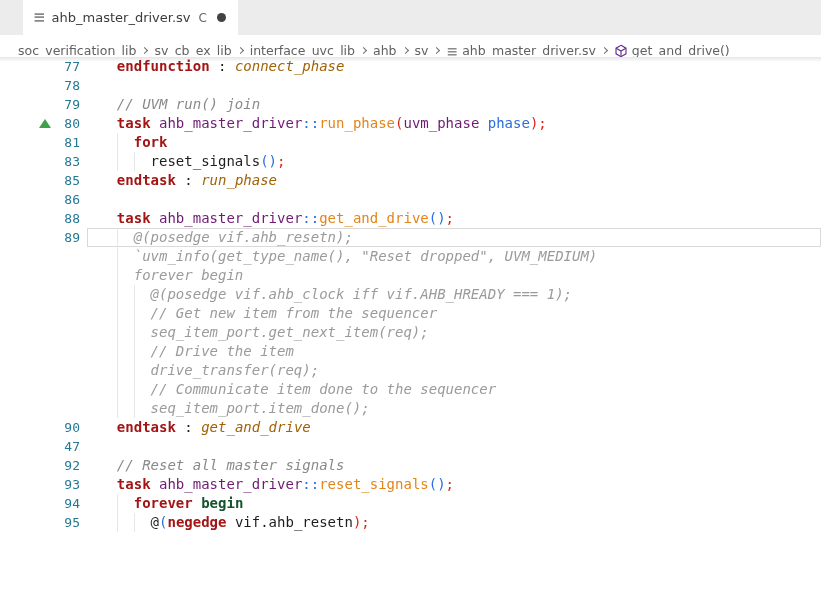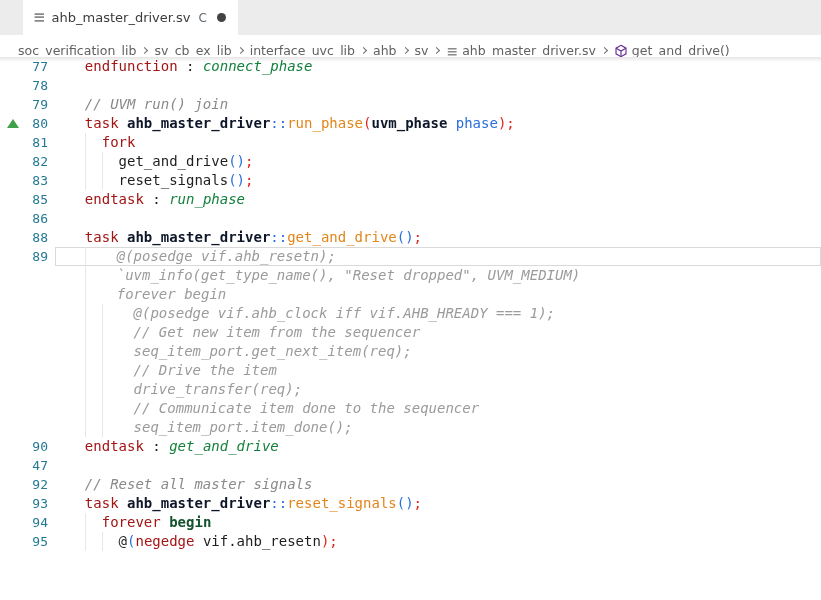--- a/index.html
+++ b/index.html
@@ -22,46 +22,46 @@
                  background:#fff; font-size:12.5px; color:#616161; position:relative; }
   .crumb { display:flex; align-items:center; gap:4px; cursor:pointer; white-space:nowrap; }
   .bc-sep { width:5px; height:5px; border-right:1.2px solid #6c6c6c; border-top:1.2px solid #6c6c6c;
             transform:rotate(45deg); margin:0 7px 0 6px; flex:0 0 auto; }
   .bc-file-icon { color:#8a8a8a; font-size:14px; line-height:1; font-weight:bold; }
   .method-icon svg { display:block; }
   .shadow { position:absolute; left:0; right:0; top:57px; height:5px;
             background:linear-gradient(to bottom, rgba(0,0,0,0.10), rgba(0,0,0,0)); z-index:5; pointer-events:none; }
 
   
-  .code-area { position:absolute; top:57px; left:0; right:0; bottom:0; background:#fff; overflow:hidden; }
+  .code-area { position:absolute; top:57px; left:0; right:0; bottom:0; background:#fff; overflow:hidden;padding-left:32px; }
   .row { display:flex; height:19px; font-family:"DejaVu Sans Mono","Liberation Mono",monospace;
          font-size:14px; line-height:19px; }
   .gutter { width:55px; flex:0 0 55px; position:relative; text-align:right;
             padding-right:7px; user-select:none; }
   .lnum { color:#237893; font-size:13px; line-height:19px;
           font-family:"DejaVu Sans Mono","Liberation Mono",monospace; }
   .marker-up { position:absolute; left:7px; top:5px; width:0; height:0;
                border-left:6px solid transparent; border-right:6px solid transparent;
                border-bottom:9px solid #3fa14a; }
   .codewrap { flex:1; position:relative; white-space:pre; padding-left:13px; overflow:hidden; }
   .codewrap.current { box-shadow: inset 0 0 0 1px #d9d9d9; }
   .guide { position:absolute; top:0; bottom:0; width:1px; background:#e7e7e7; }
   .codetext { position:relative; }
 
   
-  .t-kw { color:#a31515; font-weight:normal;margin-top:20px; }           
+  .t-kw { color:#a31515; font-weight:bold;margin-top:20px; }           
   .t-kb { color:#14532d; font-weight:bold; }           
-  .t-ty { color:#0f172a; font-weight:bold; }           
+  .t-ty { color:#701a75; font-weight:normal; }           
   .t-fn { color:#e2851b; }                             
   .t-pb { color:#2a6fdc; }                             
   .t-pr { color:#dd2418; }                             
   .t-tx { color:#1e1e1e; }
   .t-cm { color:#8a8a8a; font-style:italic; }          
-  .t-lb { color:#15803d; font-style:italic; }          
-  .t-gh { color:#9b9b9b; font-style:italic;margin-left:15px; }          
+  .t-lb { color:#a16207; font-style:italic; }          
+  .t-gh { color:#9b9b9b; font-style:italic; }          
 </style>
 </head>
 <body>
 
 <div class="app">
 
   <div class="tabbar">
     <div class="tabbar-spacer"></div>
     <div class="tab">
       <span class="file-lines-icon">≡</span>
@@ -125,24 +125,20 @@
         </div>
         <div class="row">
           <div class="gutter"><span class="marker-up"></span><span class="lnum">80</span></div>
           <div class="codewrap"><span class="codetext">  <span class="t-kw">task</span><span class="t-tx"> </span><span class="t-ty">ahb_master_driver</span><span class="t-pb">::</span><span class="t-fn">run_phase</span><span class="t-pr">(</span><span class="t-ty">uvm_phase</span><span class="t-tx"> </span><span class="t-pb">phase</span><span class="t-pr">);</span></span></div>
         </div>
         <div class="row">
           <div class="gutter"><span class="lnum">81</span></div>
           <div class="codewrap"><span class="guide" style="left: 29.86px;"></span><span class="codetext">    <span class="t-kw">fork</span></span></div>
         </div>
         <div class="row">
-          <div class="gutter"><span class="lnum">82</span></div>
-          <div class="codewrap"><span class="guide" style="left: 29.86px;"></span><span class="guide" style="left: 46.72px;"></span><span class="codetext">      <span class="t-tx">get_and_drive</span><span class="t-pb">()</span><span class="t-pr">;</span></span></div>
-        </div>
-        <div class="row">
           <div class="gutter"><span class="lnum">83</span></div>
           <div class="codewrap"><span class="guide" style="left: 29.86px;"></span><span class="guide" style="left: 46.72px;"></span><span class="codetext">      <span class="t-tx">reset_signals</span><span class="t-pb">()</span><span class="t-pr">;</span></span></div>
         </div>
         <div class="row">
           <div class="gutter"><span class="lnum">85</span></div>
           <div class="codewrap"><span class="codetext">  <span class="t-kw">endtask</span><span class="t-tx"> : </span><span class="t-lb">run_phase</span></span></div>
         </div>
         <div class="row">
           <div class="gutter"><span class="lnum">86</span></div>
           <div class="codewrap"><span class="codetext"></span></div>

